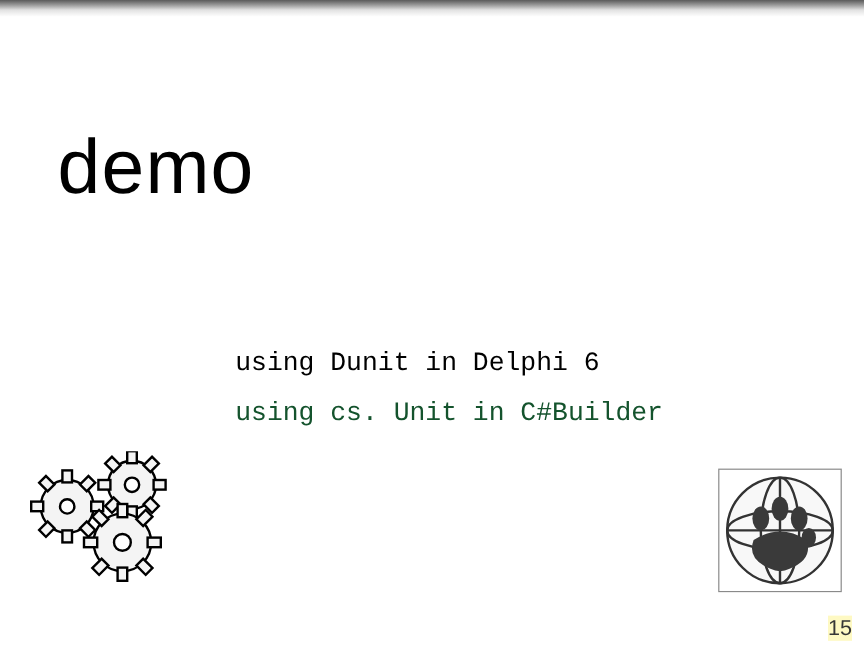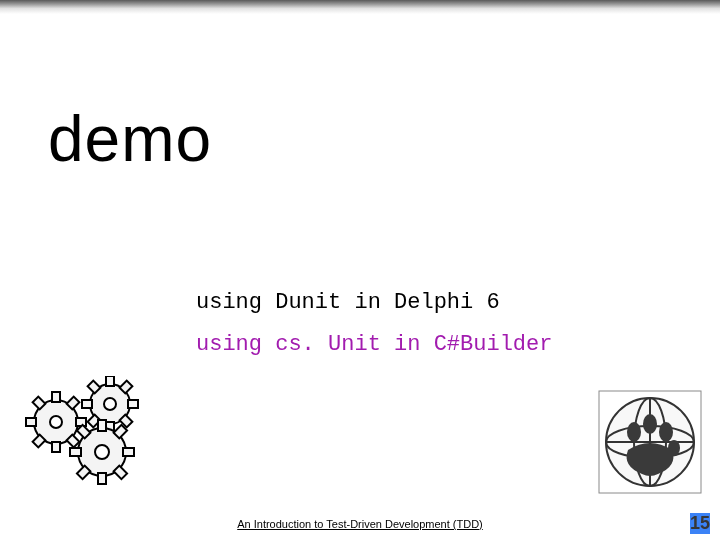--- a/index.html
+++ b/index.html
@@ -48,21 +48,21 @@
     font-size: 22px;
     color: #000;
     text-align: right;
   }
   .line2 {
     position: absolute;
     top: 332px;
     left: 196px;
     font-family: "Courier New", Courier, monospace;
     font-size: 22px;
-    color: #a21caf;
+    color: #14532d;
   }
   .gears {
     position: absolute;
     left: 22px;
     top: 376px;
     width: 140px;
     height: 110px;
   }
   .globe {
     position: absolute;
@@ -82,22 +82,21 @@
     text-decoration: underline;
     font-family: Arial, Helvetica, sans-serif;
   }
   .page-num {
     position: absolute;
     right: 10px;
     bottom: 6px;
     font-size: 18px;
     color: #363636;
     font-family: Arial, Helvetica, sans-serif;
-    background: #3b82f6;
-    font-weight: bold;
+    background: #fef9c3;
   }
   .bottom-gradient {
     position: absolute;
     bottom: 0; left: 0; right: 0;
     height: 28px;
     background: linear-gradient(to top,
       #5d5d5d 0%,
       #a4a4a4 30%,
       #e6e6e6 65%,
       #ffffff 100%);
@@ -182,15 +181,14 @@
         <ellipse cx="52" cy="34" rx="7" ry="10"></ellipse>
         <ellipse cx="68" cy="42" rx="7" ry="10"></ellipse>
         <ellipse cx="76" cy="58" rx="6" ry="8"></ellipse>
         <path d="M30 60 Q52 46 74 60 Q80 76 60 84 Q52 88 44 84 Q24 76 30 60 Z"></path>
       </g>
     </svg>
   </div>
 
   <div class="bottom-gradient"></div>
 
-  <div class="footer">An Introduction to Test-Driven Development (TDD)</div>
   <div class="page-num">15</div>
 </div>
 
 </body></html>

